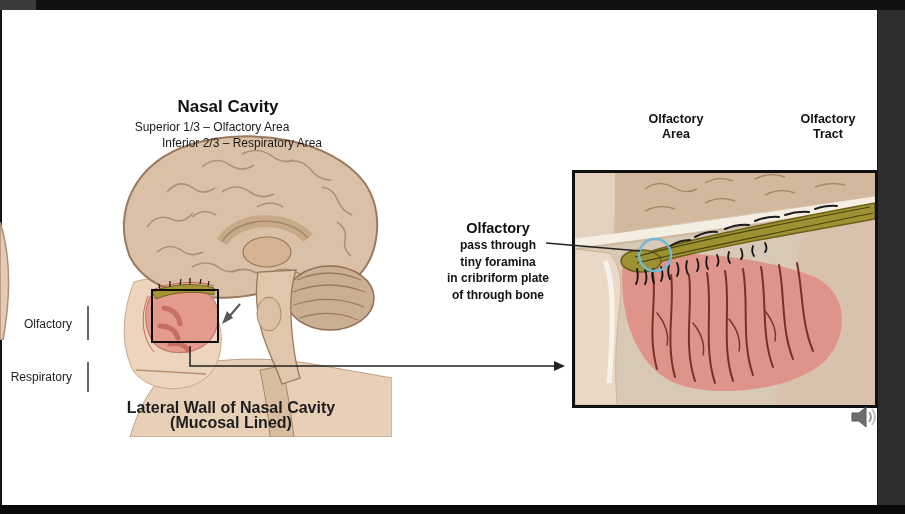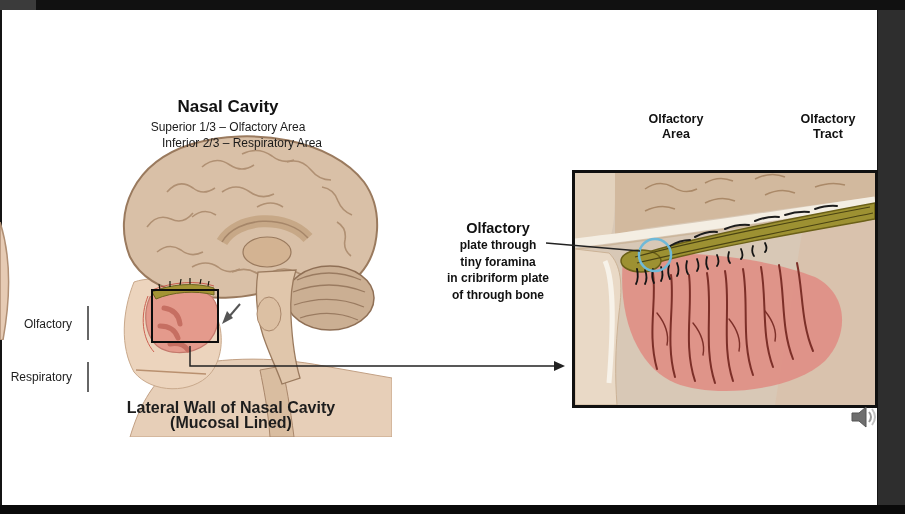--- a/index.html
+++ b/index.html
@@ -35,21 +35,21 @@
   <div class="bottom-bar"></div>
   <div class="side-strip"></div>
 
   <div class="slide"></div>
 
   <svg class="abs" style="left:0; top:222px; z-index:2;" width="14" height="118" viewBox="0 0 14 118">
     <path d="M0,0 C9,28 12,68 3,118 L0,118 Z" fill="#e6cbb4" stroke="#b08f74" stroke-width="1.5"></path>
   </svg>
 
   <div class="abs title" style="left:118px; top:97px; width:220px; z-index:3;">Nasal Cavity</div>
-  <div class="abs subtitle" style="left:98px; top:119px; width:260px; z-index:3;">Superior 1/3 – Olfactory Area</div>
+  <div class="abs subtitle" style="left:82px; top:119px; width:260px; z-index:3;">Superior 1/3 – Olfactory Area</div>
   <div class="abs subtitle" style="left:112px; top:135px; width:260px; z-index:3;">Inferior 2/3 – Respiratory Area</div>
 
   <svg class="abs" style="left:72px; top:132px; z-index:2;" width="320" height="305" viewBox="0 0 320 305">
 
     <g>
       <path d="M95,240 C140,224 200,224 252,234 L320,246 L320,305 L58,305 C68,272 80,254 95,240 Z" fill="#e7cfb8" stroke="#c2a084" stroke-width="1"></path>
       <path d="M188,238 C192,258 196,278 198,305 L222,305 C218,274 214,252 210,234 Z" fill="#d9bda0" stroke="#a9876b" stroke-width="1"></path>
     </g>
 
     <g>
@@ -131,21 +131,21 @@
 
   <div class="zoom-box" style="z-index:4;"></div>
 
   <div class="abs side-label" style="left:0px; top:317px; width:72px; z-index:3;">Olfactory</div>
   <div class="abs side-label" style="left:0px; top:370px; width:72px; z-index:3;">Respiratory</div>
 
   <div class="abs caption" style="left:101px; top:400px; width:260px; z-index:3;">Lateral Wall of Nasal Cavity (Mucosal Lined)</div>
 
   <div class="abs callout" style="left:432px; top:220px; width:132px; z-index:3;">
     <div class="big">Olfactory</div>
-    <div class="small">plate through</div>
+    <div class="small">pass through</div>
     <div class="small">tiny foramina</div>
     <div class="small">in cribriform plate</div>
     <div class="small">of through bone</div>
   </div>
 
   <div class="abs panel-label" style="left:636px; top:112px; width:80px; z-index:3;">
     <div>Olfactory</div>
     <div>Area</div>
   </div>
   <div class="abs panel-label" style="left:788px; top:112px; width:80px; z-index:3;">

